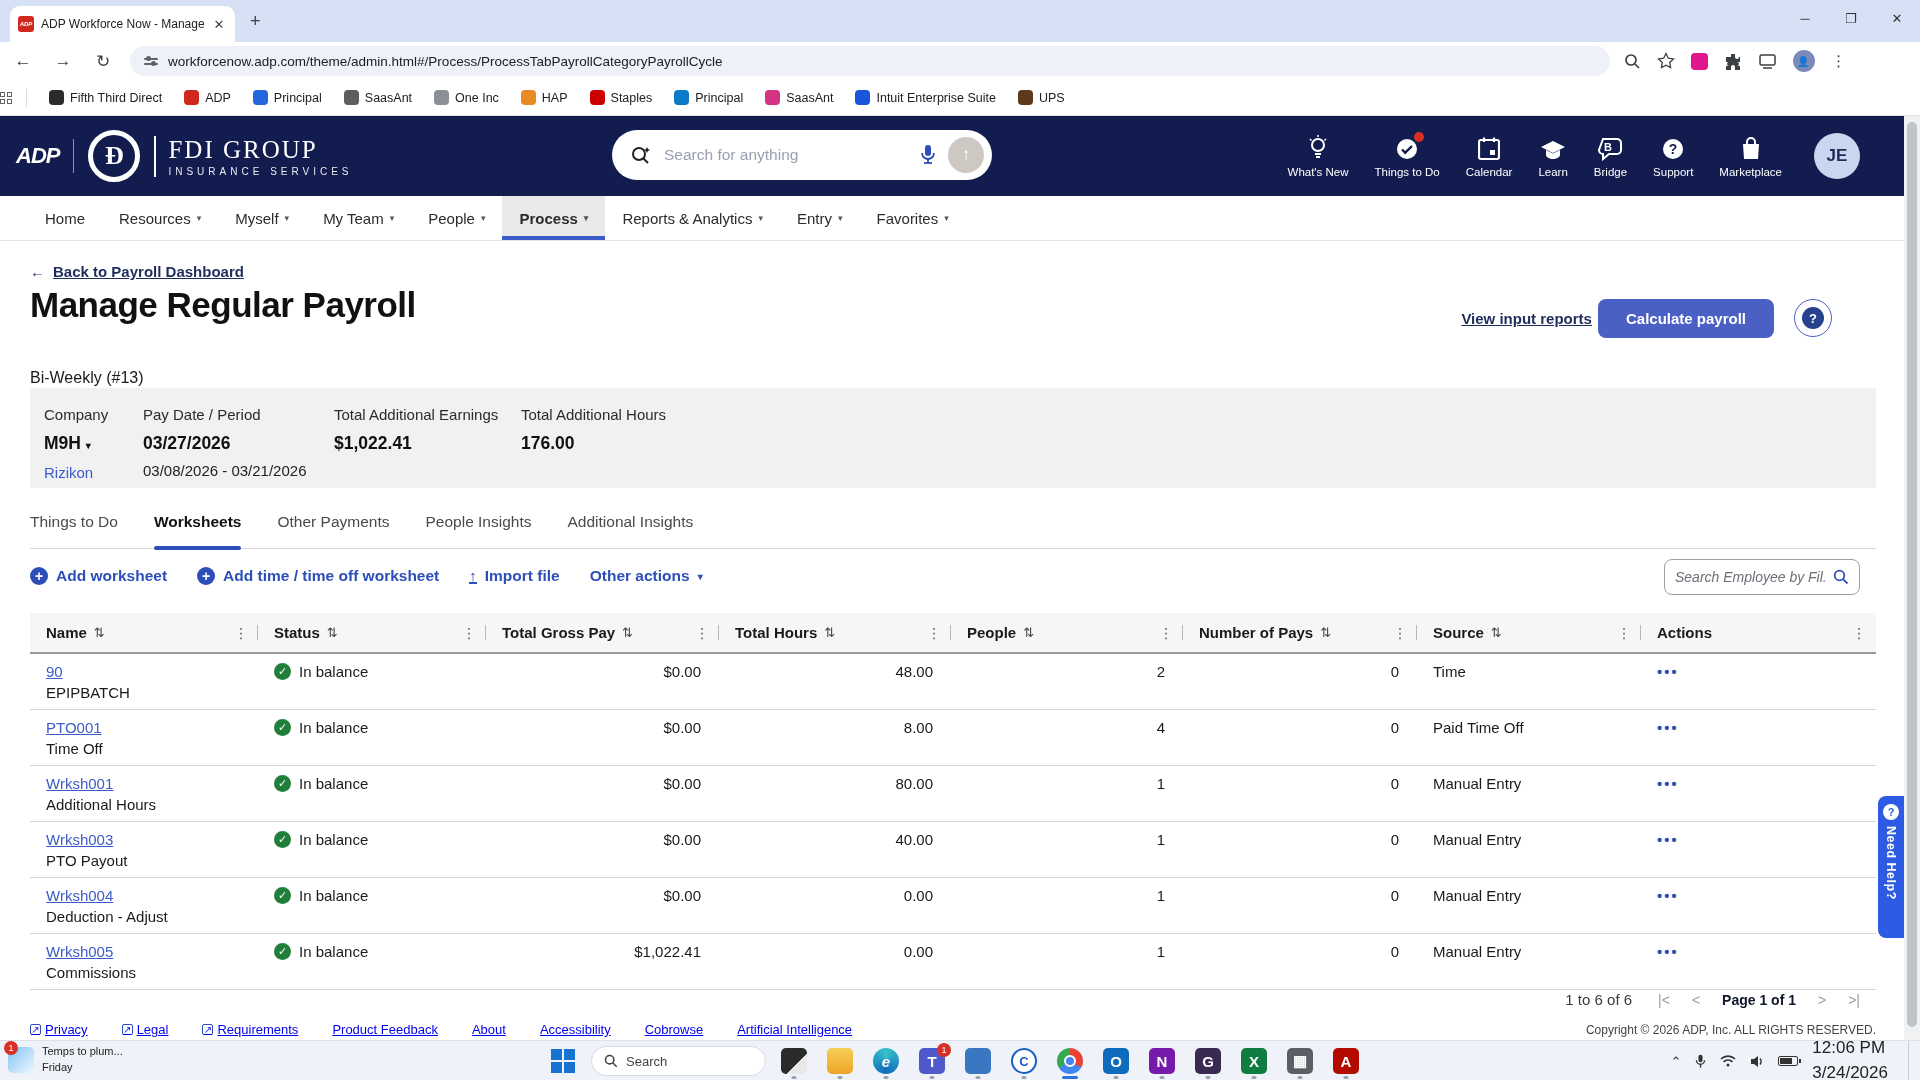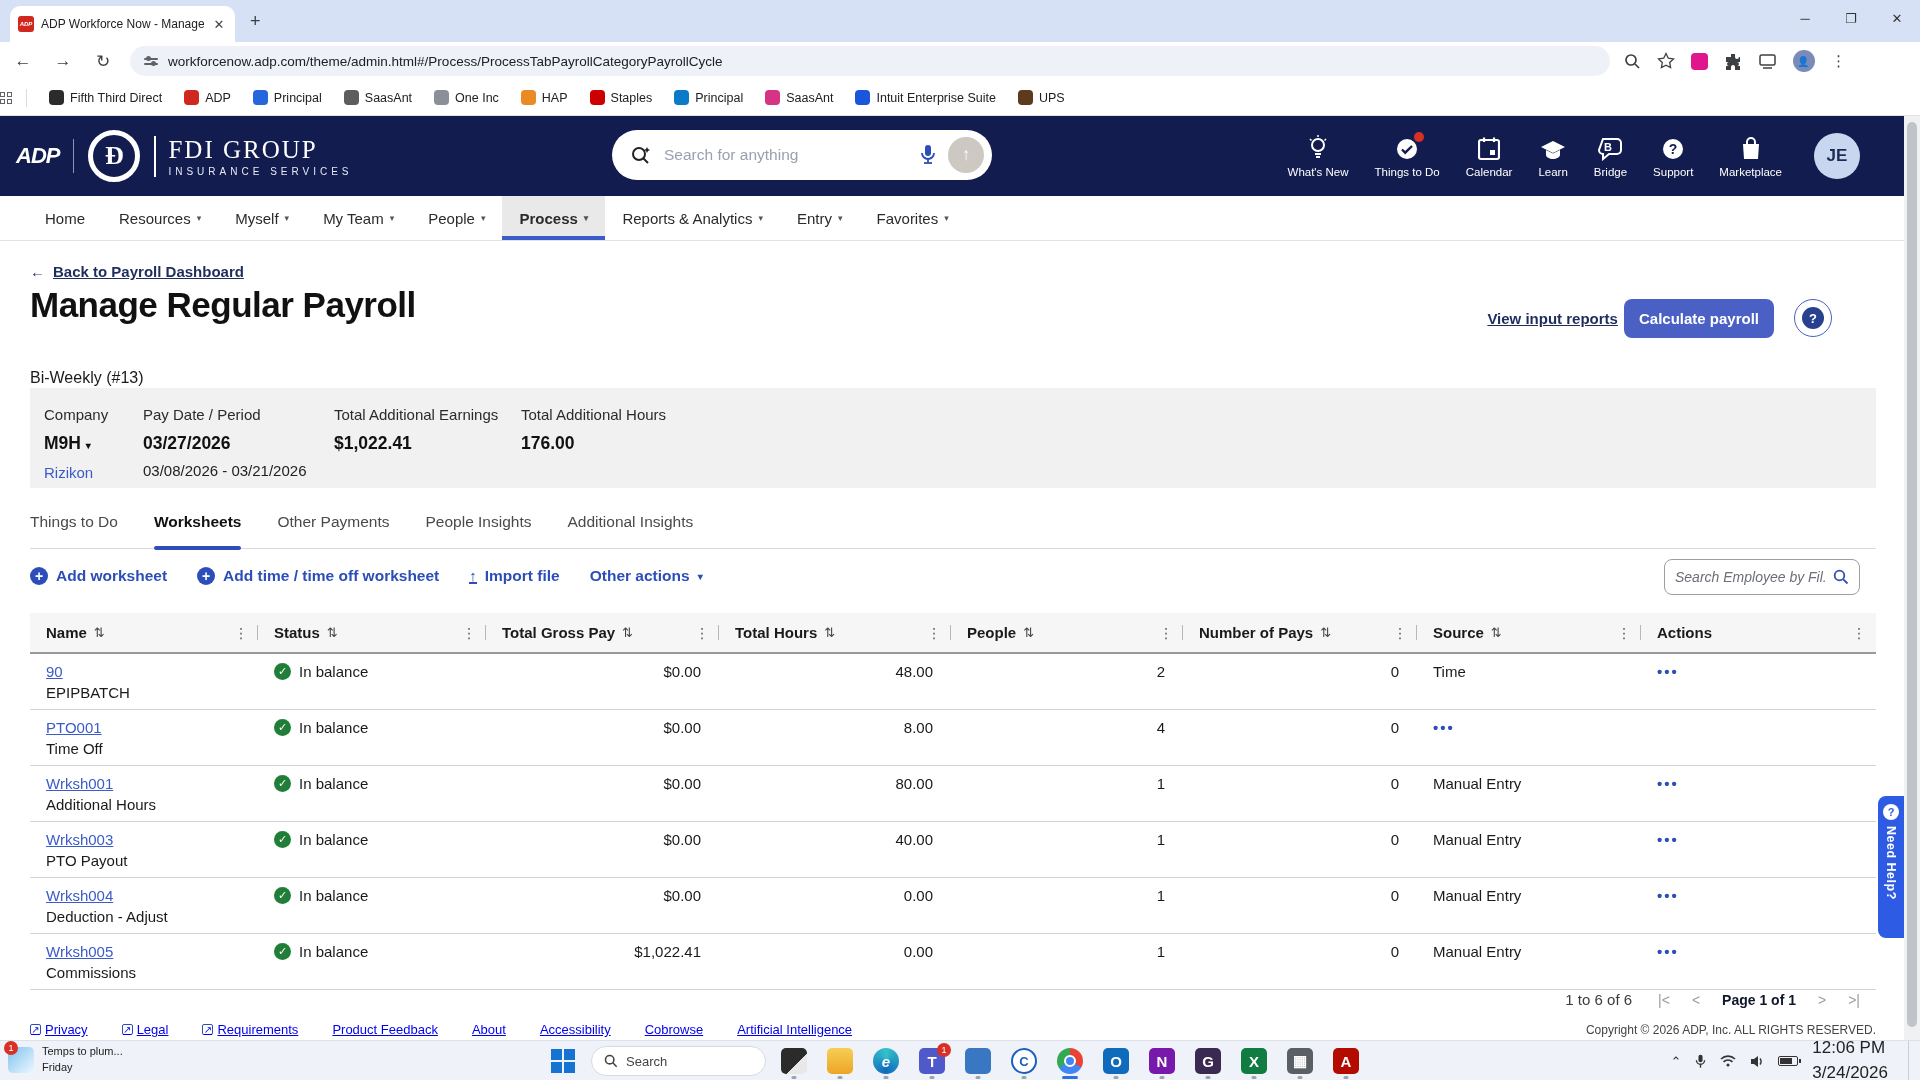--- a/index.html
+++ b/index.html
@@ -79,21 +79,21 @@
 
   
   #page { position:absolute; left:0; top:241px; width:1904px; height:799px; background:#fff; }
   .backrow { position:absolute; left:30px; top:22px; display:flex; align-items:center; gap:8px;
              color:#1f2d5c; font-size:15px; }
   .backrow a { color:#1f2d5c; text-decoration:underline; font-weight:bold; }
   #title { position:absolute; left:30px; top:44px; font-size:35px; font-weight:bold; color:#111; letter-spacing:-0.5px; }
   .title-actions { position:absolute; right:130px; top:58px; display:flex; align-items:center; gap:6px; }
   .viewreports { font-size:15px; color:#1f2d5c; text-decoration:underline; font-weight:bold; }
   .calcbtn { background:#4a60c4; color:#fff; font-size:15px; font-weight:bold; border:none;
-             border-radius:8px; padding:11px 15px; }
+             border-radius:8px; padding:11px 28px; }
   .helpbtn { position:absolute; right:72px; top:58px; width:38px; height:38px; border:1px solid #4a60c4;
              border-radius:50%; display:flex; align-items:center; justify-content:center; }
   .helpbtn i { width:22px; height:22px; background:#27418f; color:#fff; border-radius:50%; font-size:13px;
                font-weight:bold; display:flex; align-items:center; justify-content:center; font-style:normal; }
   #cycle { position:absolute; left:30px; top:128px; font-size:16px; color:#1a1a1a; }
   #infobox { position:absolute; left:30px; top:147px; width:1846px; height:100px; background:#f1f1f1; display:flex; padding:18px 0 0 14px; }
   .info-col .ilabel { font-size:15px; color:#2b2b2b; margin-bottom:10px; }
   .info-col .ival { font-size:17.5px; font-weight:bold; color:#111; }
   .info-col .isub { font-size:15px; color:#222; margin-top:8px; }
   .company-link { color:#3b5bc8; font-weight:bold; font-size:17px; }
@@ -567,20 +567,21 @@
           <div class="td w1">
             <div class="statuswrap">
               <span class="chk" style="background: rgb(33, 126, 56);">✓</span>
               <span>In balance</span>
             </div>
           </div>
           <div class="td w2 num">$0.00</div>
           <div class="td w3 num">8.00</div>
           <div class="td w4 num">4</div>
           <div class="td w5 num">0</div>
+          <div class="td w6">Paid Time Off</div>
           <div class="td w7"><span class="rowdots">•••</span></div>
         </div>
         <div class="trow">
           <div class="td w0"><a href="#" class="namelink">Wrksh001</a><div class="namesub">Additional Hours</div></div>
           <div class="td w1">
             <div class="statuswrap">
               <span class="chk" style="background: rgb(33, 126, 56);">✓</span>
               <span>In balance</span>
             </div>
           </div>

